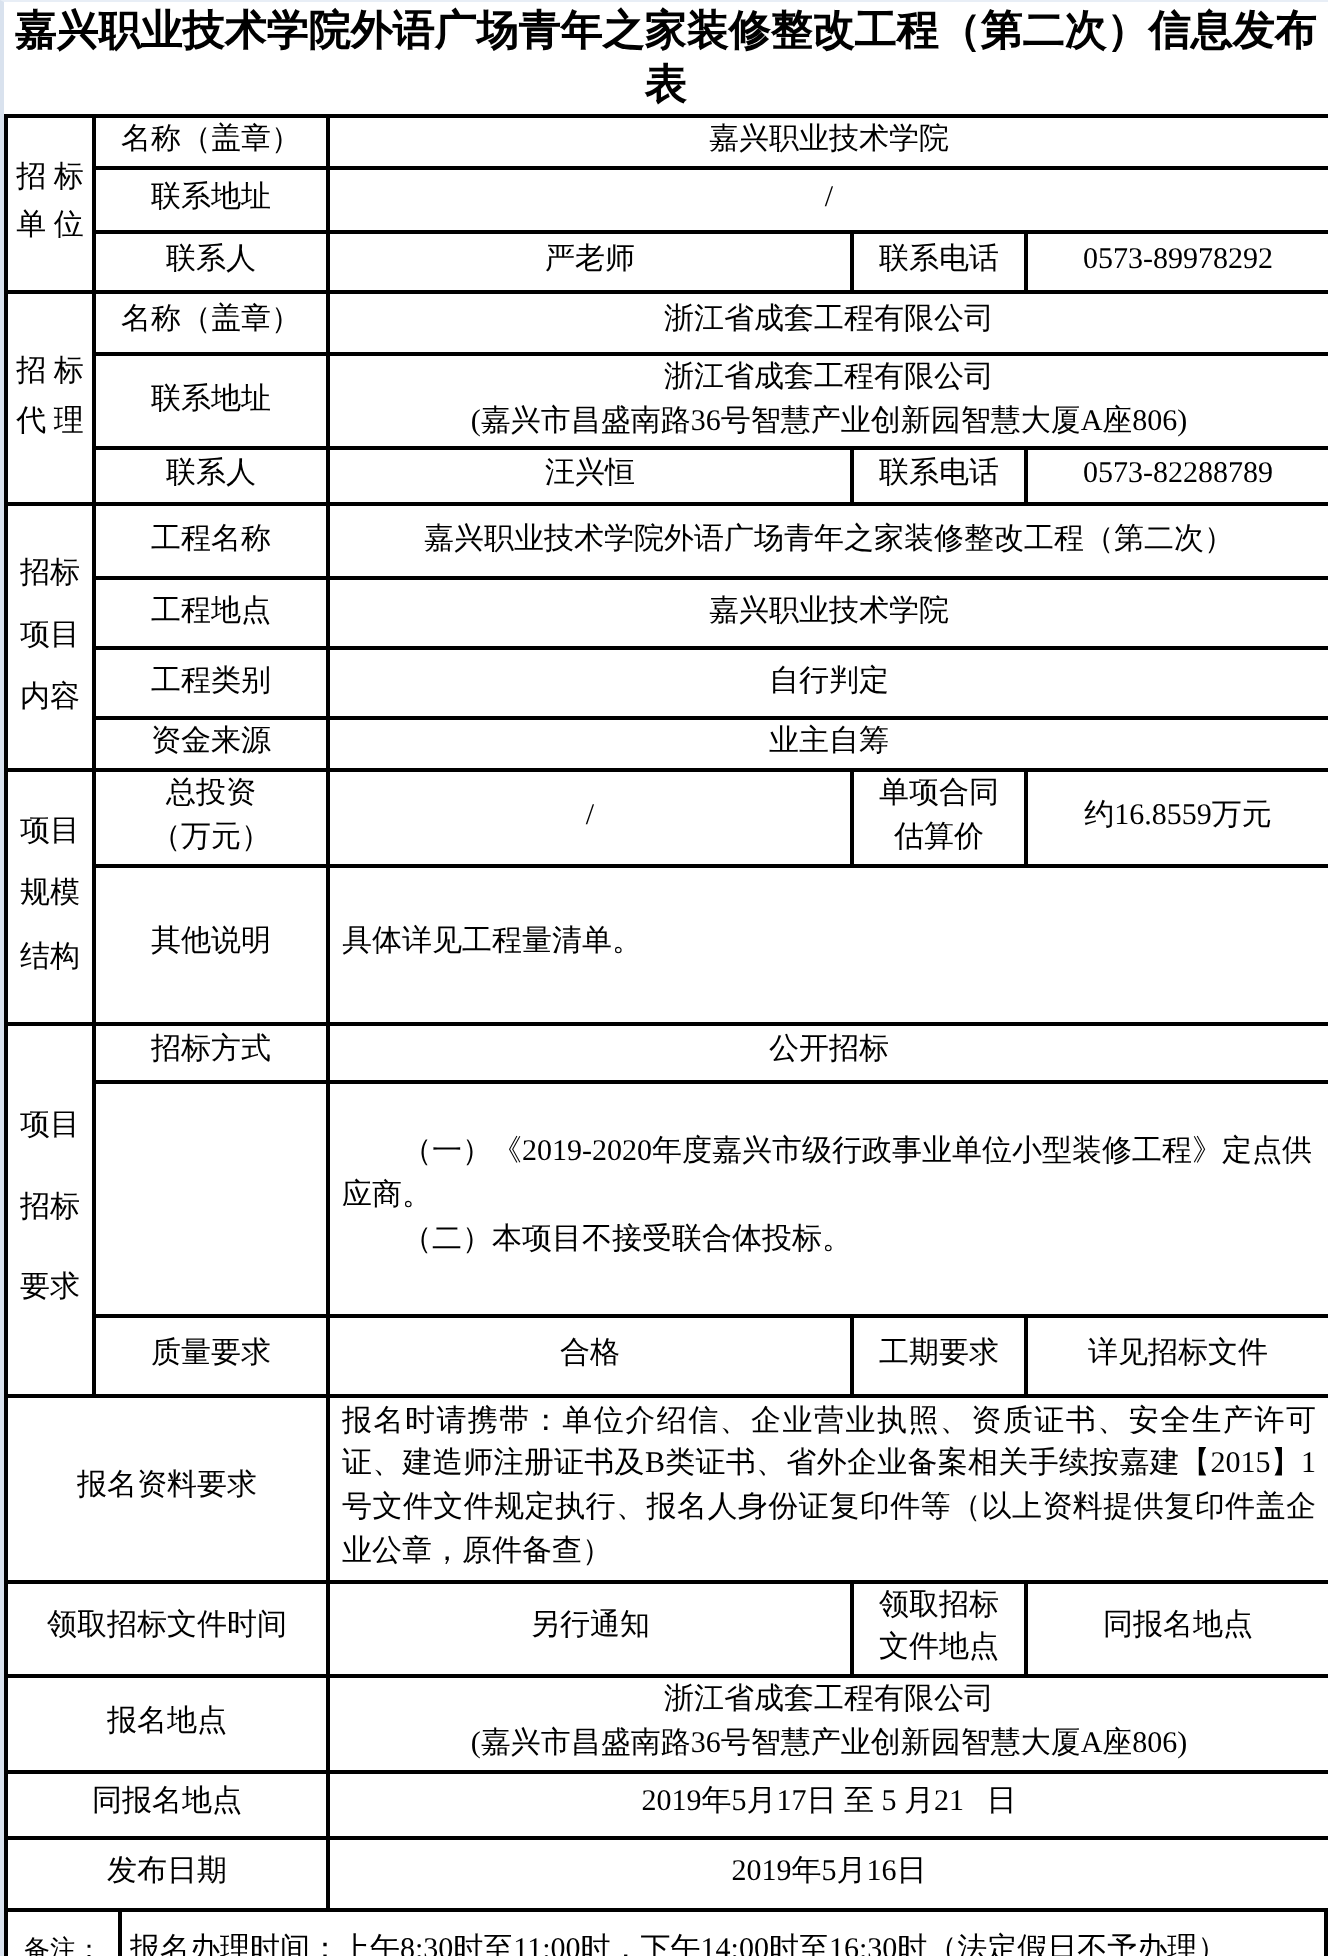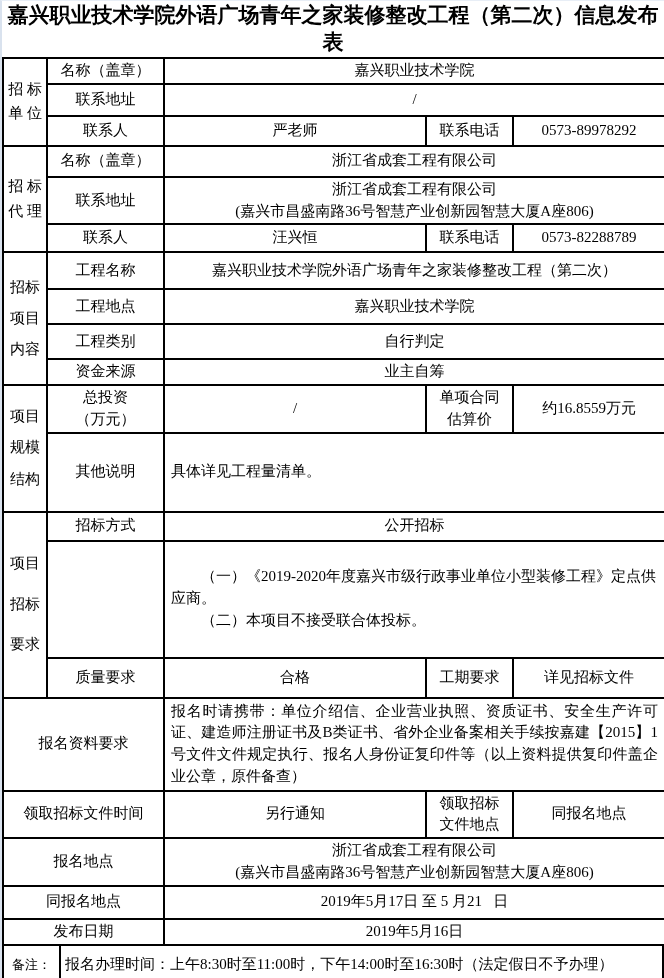--- a/index.html
+++ b/index.html
@@ -191,21 +191,21 @@
         <div>(嘉兴市昌盛南路36号智慧产业创新园智慧大厦A座806)</div>
       </td>
     </tr>
 
     <tr>
       <td colspan="2" style="height:33px">同报名地点</td>
       <td colspan="3" class="prewrap">2019年5月17日 至 5 月21   日</td>
     </tr>
 
     <tr>
-      <td colspan="2" style="height:26px">发布日期</td>
+      <td colspan="2" style="height:36px">发布日期</td>
       <td colspan="3">2019年5月16日</td>
     </tr>
   </tbody>
     </table>
 
   <div class="remark-row">
     <div class="remark-label">备注：</div>
     <div class="remark-value">报名办理时间：上午8:30时至11:00时，下午14:00时至16:30时（法定假日不予办理）</div>
   </div>
 

